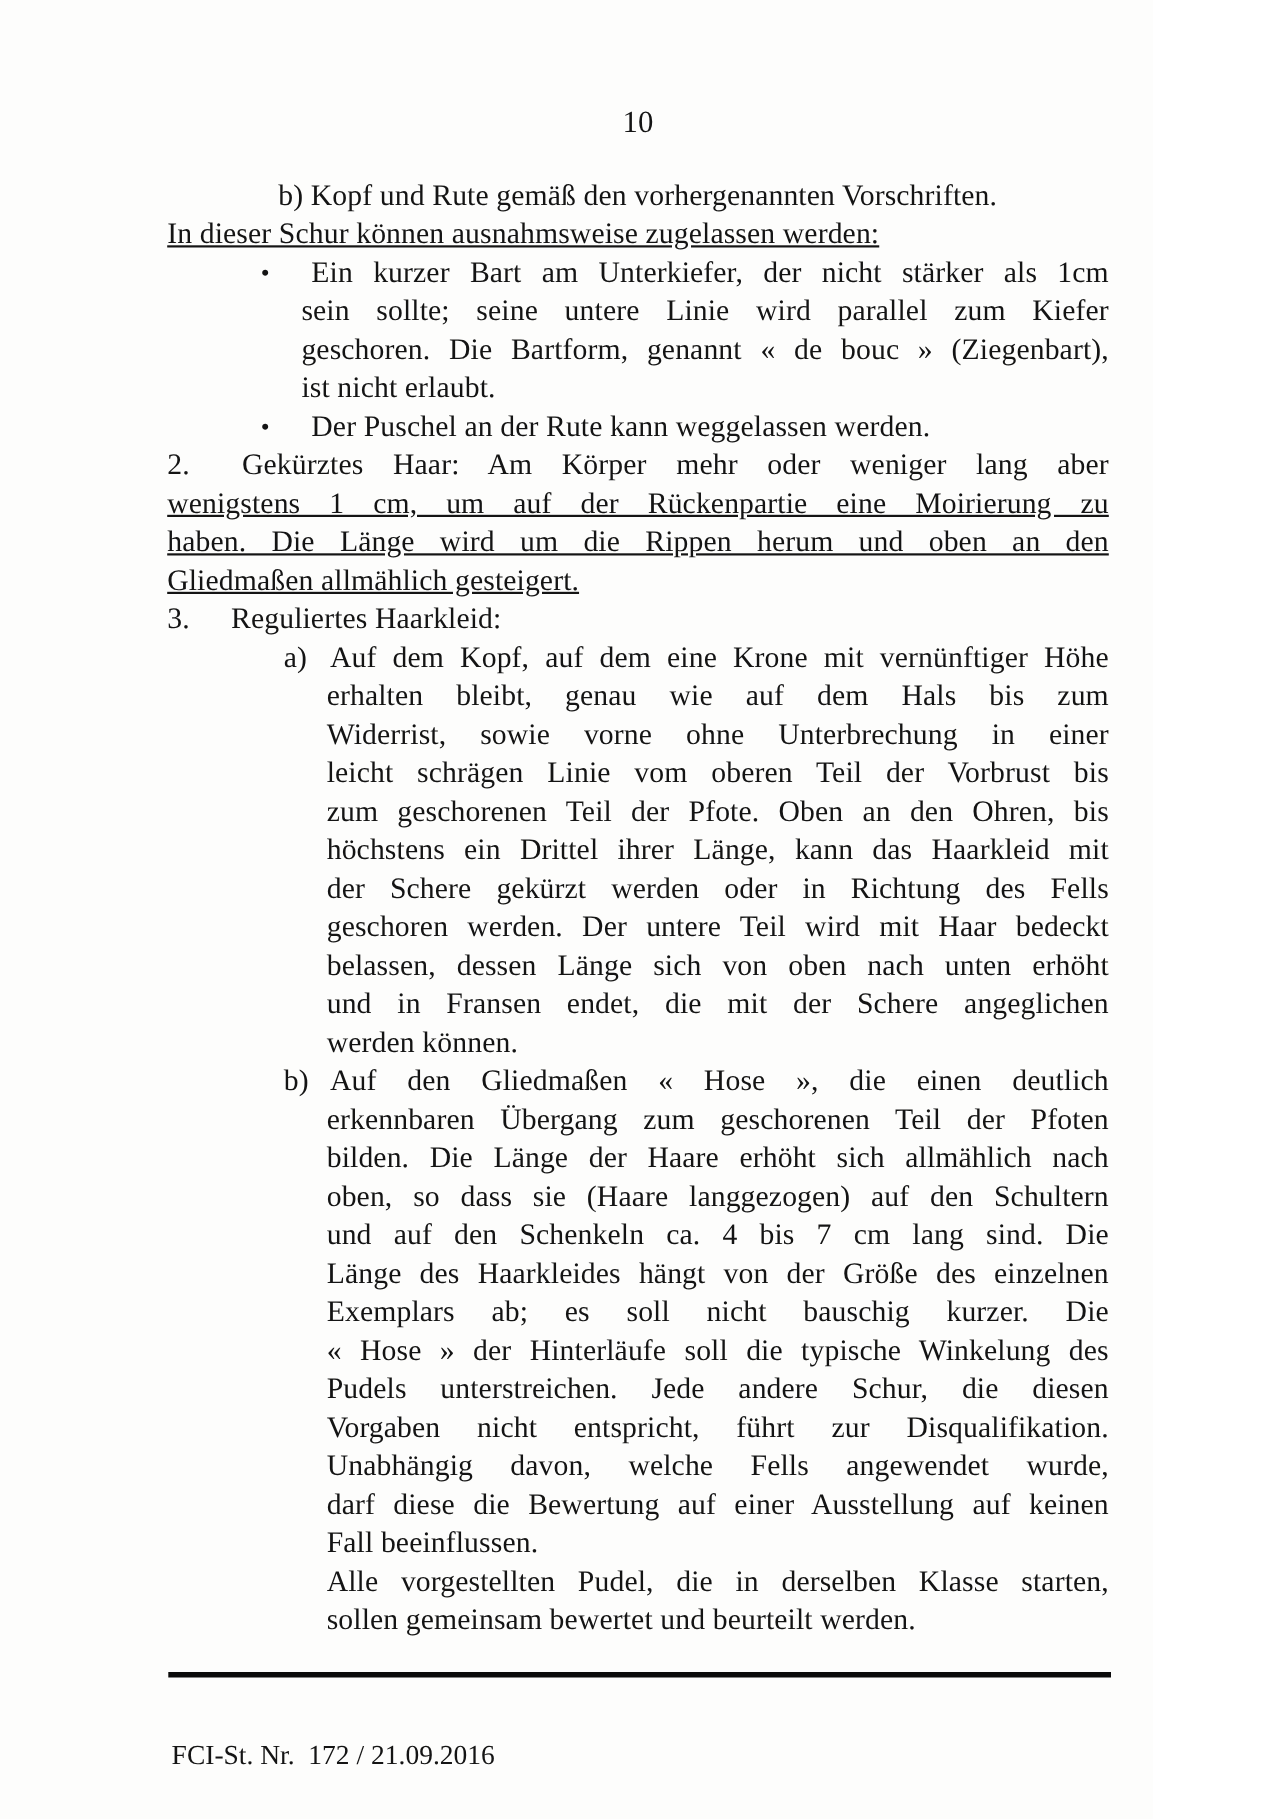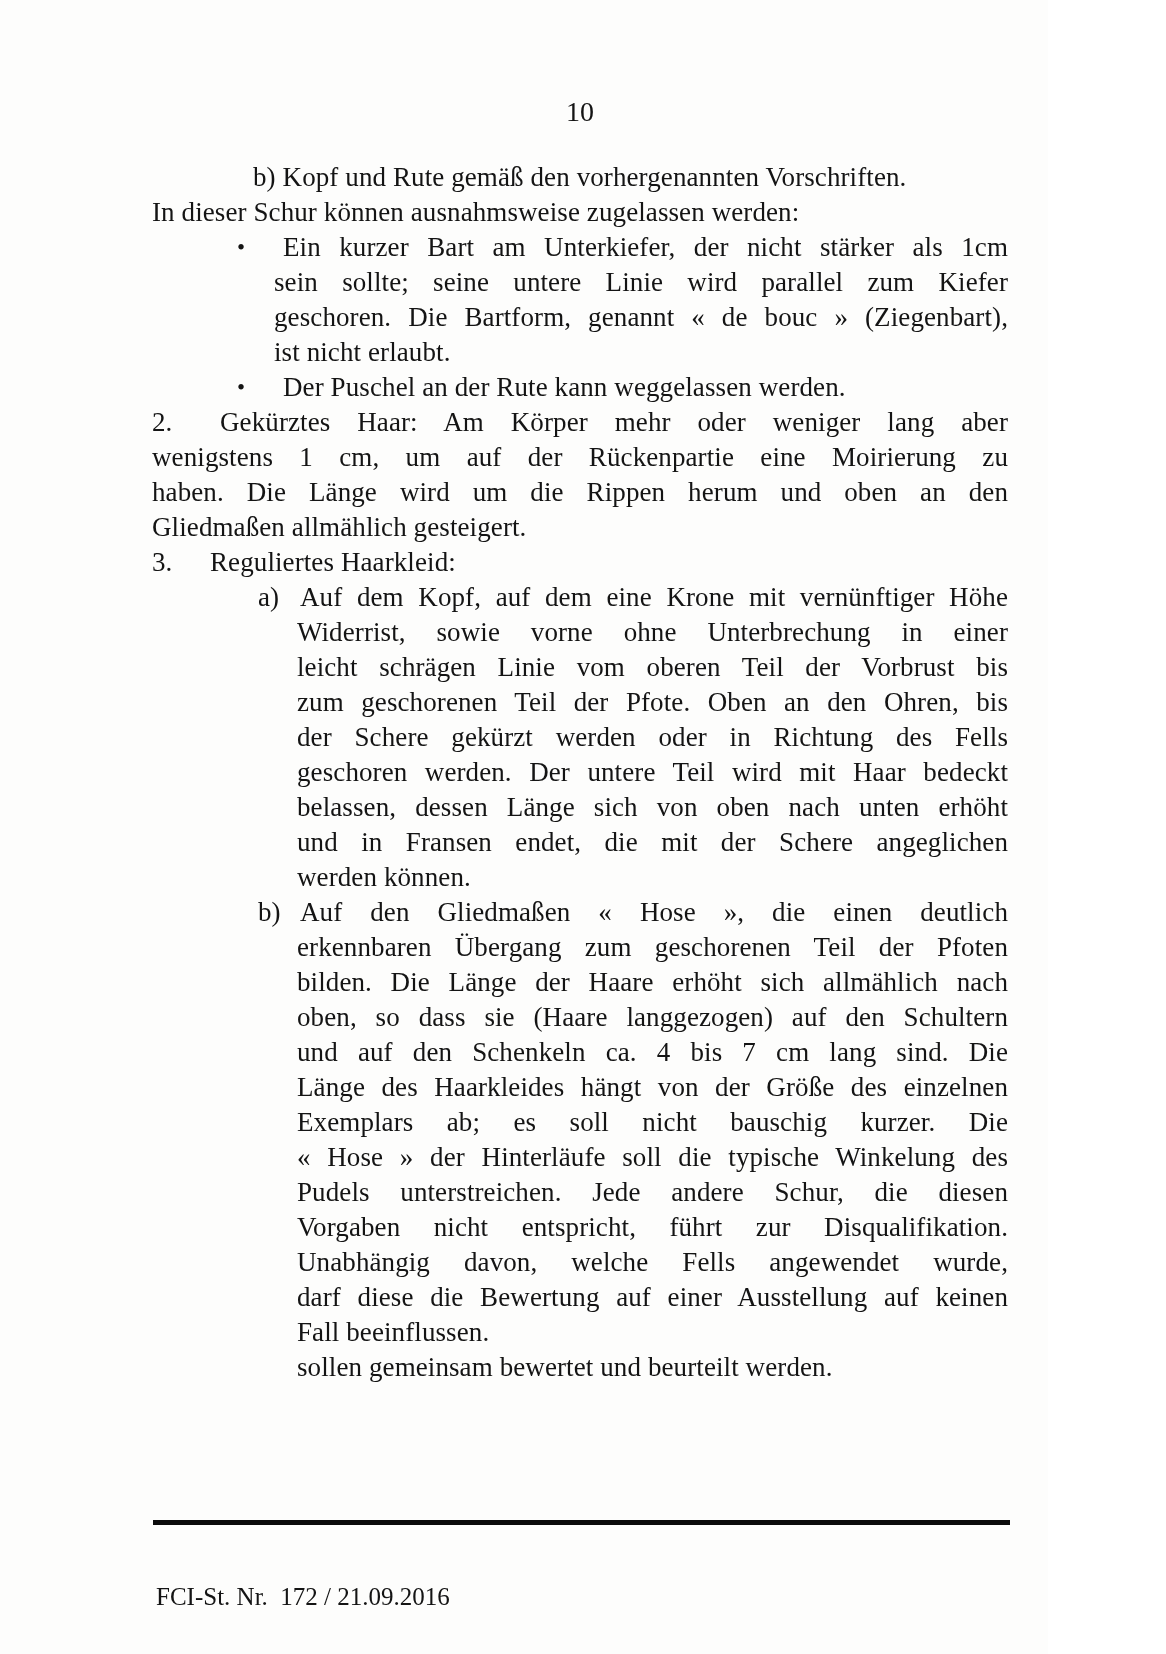--- a/index.html
+++ b/index.html
@@ -37,21 +37,21 @@
     font-size: 27px;
     text-align: justify;
     text-align-last: justify;
     letter-spacing: 0.1px;
   }
   .line.align-left {
     text-align: right;
     text-align-last: left;
   }
   .intro       { padding-left: 101px; }
-  .flush       { padding-left: 0; }
+  .flush       { padding-left: 0; text-decoration: underline; }
   .bullet      { padding-left: 131px; }
   .bullet-cont { padding-left: 122px; }
   .num         { padding-left: 68px; }
   .num3        { padding-left: 58px; }
   .alpha       { padding-left: 148px; }
   .alpha-cont  { padding-left: 145px; }
   .marker { position: absolute; top: 0; left: 0; }
   .bullet > .marker { left: 85px; font-size: 23px; }
   .num > .marker, .num3 > .marker { left: 0; }
   .alpha > .marker { left: 106px; }
@@ -85,40 +85,43 @@
       <div class="line bullet-cont">sein sollte; seine untere Linie wird parallel zum Kiefer</div>
       <div class="line bullet-cont">geschoren. Die Bartform, genannt « de bouc » (Ziegenbart),</div>
       <div class="line bullet-cont align-left">ist nicht erlaubt.</div>
       <div class="line bullet align-left"><span class="marker">•</span>Der Puschel an der Rute kann weggelassen werden.</div>
       <div class="line num"><span class="marker">2.</span>Gekürztes Haar: Am Körper mehr oder weniger lang aber</div>
       <div class="line flush">wenigstens 1 cm, um auf der Rückenpartie eine Moirierung zu</div>
       <div class="line flush">haben. Die Länge wird um die Rippen herum und oben an den</div>
       <div class="line flush align-left">Gliedmaßen allmählich gesteigert.</div>
       <div class="line num3 align-left"><span class="marker">3.</span>Reguliertes Haarkleid:</div>
       <div class="line alpha"><span class="marker">a)</span>Auf dem Kopf, auf dem eine Krone mit vernünftiger Höhe</div>
+      <div class="line alpha-cont">erhalten bleibt, genau wie auf dem Hals bis zum</div>
       <div class="line alpha-cont">Widerrist, sowie vorne ohne Unterbrechung in einer</div>
       <div class="line alpha-cont">leicht schrägen Linie vom oberen Teil der Vorbrust bis</div>
       <div class="line alpha-cont">zum geschorenen Teil der Pfote. Oben an den Ohren, bis</div>
+      <div class="line alpha-cont">höchstens ein Drittel ihrer Länge, kann das Haarkleid mit</div>
       <div class="line alpha-cont">der Schere gekürzt werden oder in Richtung des Fells</div>
       <div class="line alpha-cont">geschoren werden. Der untere Teil wird mit Haar bedeckt</div>
       <div class="line alpha-cont">belassen, dessen Länge sich von oben nach unten erhöht</div>
       <div class="line alpha-cont">und in Fransen endet, die mit der Schere angeglichen</div>
       <div class="line alpha-cont align-left">werden können.</div>
       <div class="line alpha"><span class="marker">b)</span>Auf den Gliedmaßen « Hose », die einen deutlich</div>
       <div class="line alpha-cont">erkennbaren Übergang zum geschorenen Teil der Pfoten</div>
       <div class="line alpha-cont">bilden. Die Länge der Haare erhöht sich allmählich nach</div>
       <div class="line alpha-cont">oben, so dass sie (Haare langgezogen) auf den Schultern</div>
       <div class="line alpha-cont">und auf den Schenkeln ca. 4 bis 7 cm lang sind. Die</div>
       <div class="line alpha-cont">Länge des Haarkleides hängt von der Größe des einzelnen</div>
       <div class="line alpha-cont">Exemplars ab; es soll nicht bauschig kurzer. Die</div>
       <div class="line alpha-cont">« Hose » der Hinterläufe soll die typische Winkelung des</div>
       <div class="line alpha-cont">Pudels unterstreichen. Jede andere Schur, die diesen</div>
       <div class="line alpha-cont">Vorgaben nicht entspricht, führt zur Disqualifikation.</div>
       <div class="line alpha-cont">Unabhängig davon, welche Fells angewendet wurde,</div>
       <div class="line alpha-cont">darf diese die Bewertung auf einer Ausstellung auf keinen</div>
       <div class="line alpha-cont align-left">Fall beeinflussen.</div>
+      <div class="line alpha-cont">Alle vorgestellten Pudel, die in derselben Klasse starten,</div>
       <div class="line alpha-cont align-left">sollen gemeinsam bewertet und beurteilt werden.</div>
     </div>
 
   <div class="footer-rule"></div>
 
   <div class="footer-text">FCI-St. Nr.  172 / 21.09.2016</div>
 </div>
 
 </body></html>

